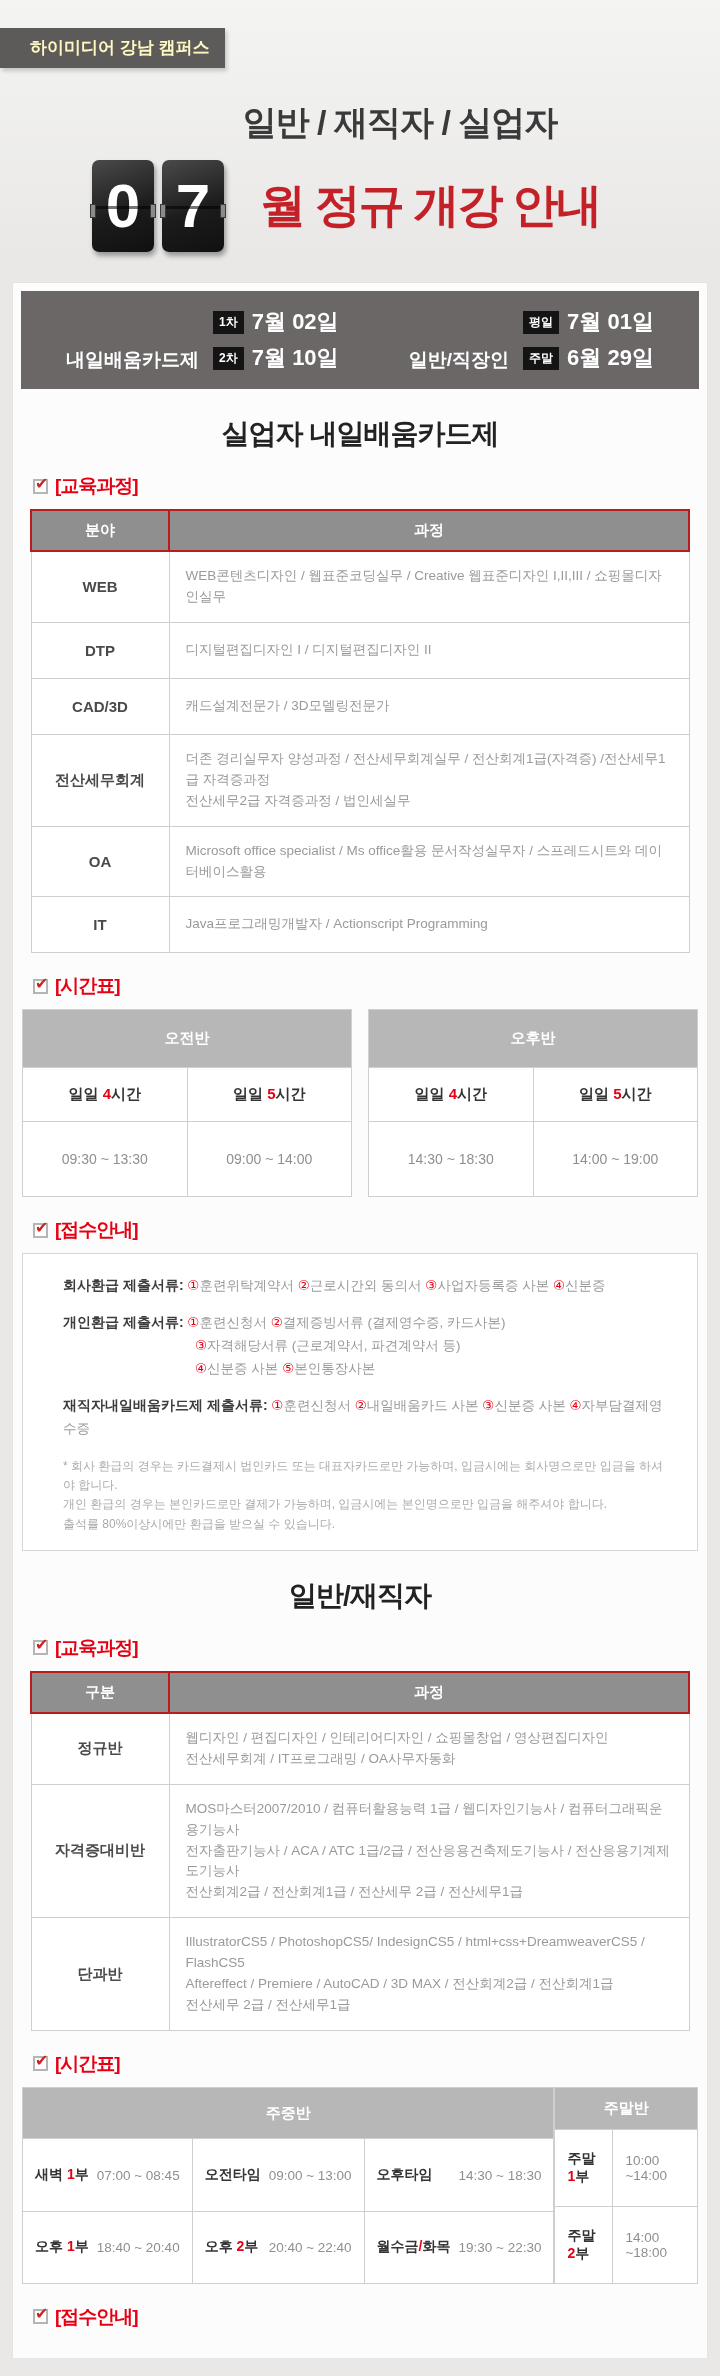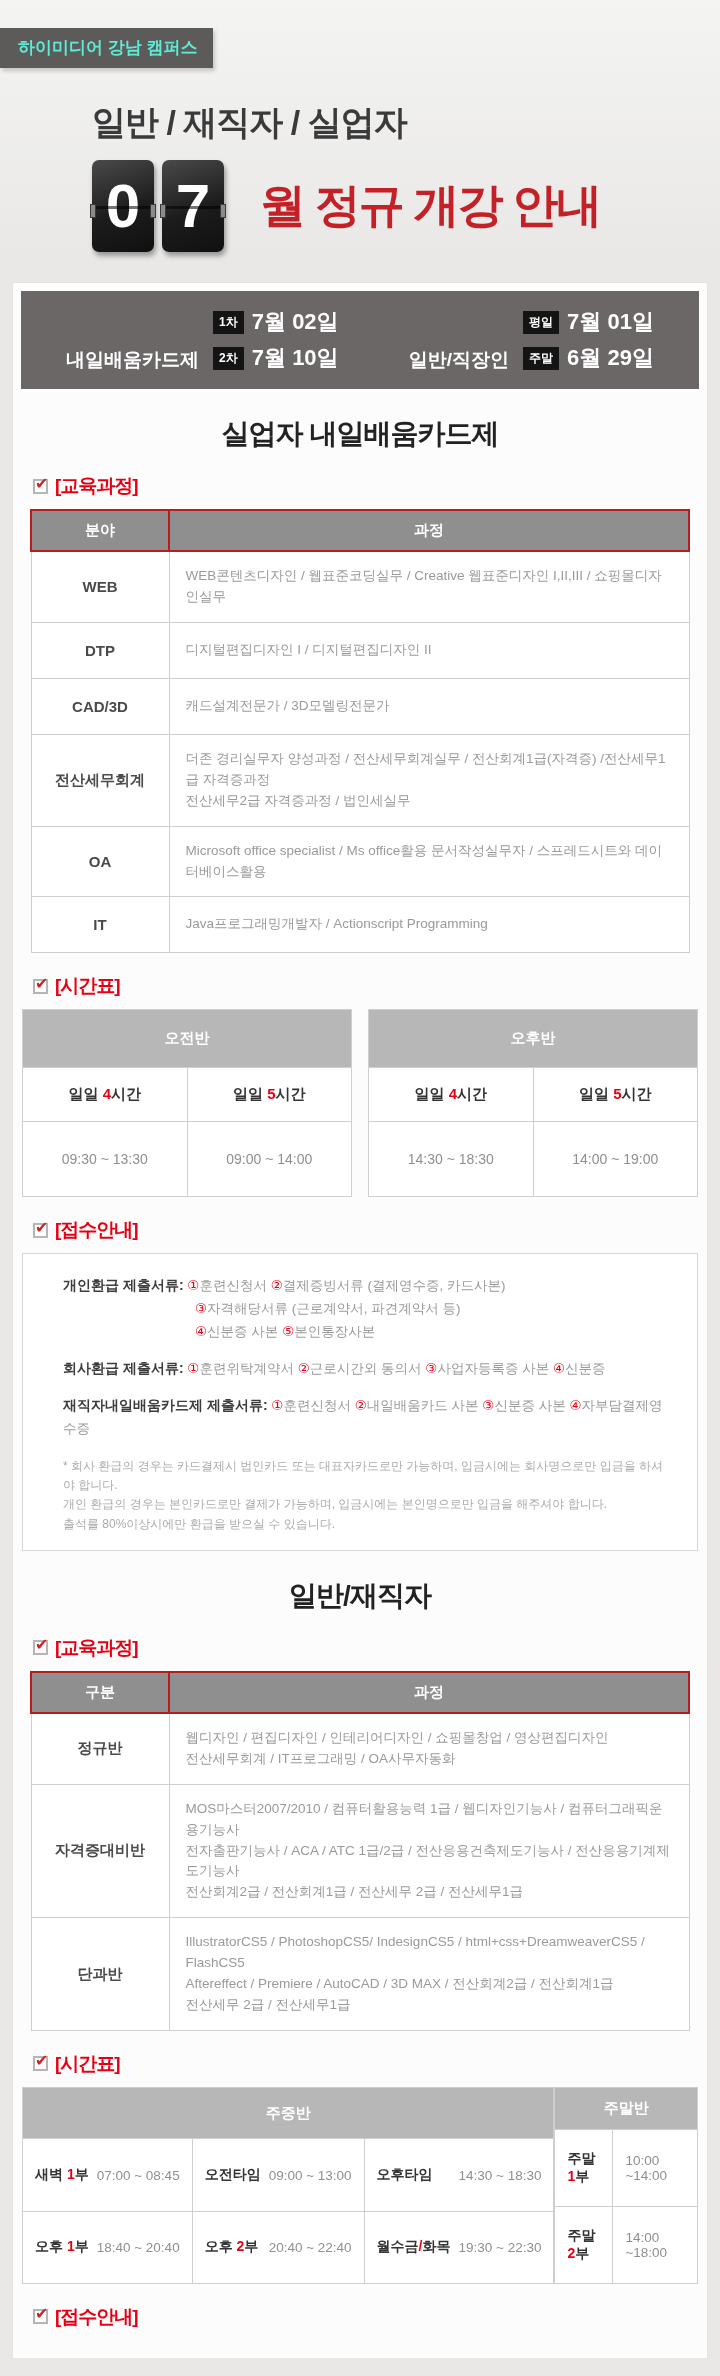--- a/index.html
+++ b/index.html
@@ -4,25 +4,25 @@
 <style>
   * { margin:0; padding:0; box-sizing:border-box; }
   html,body { width:720px; }
   body {
     font-family:"Liberation Sans","DejaVu Sans",sans-serif;
     background:linear-gradient(#f4f4f3 0,#e9e8e6 260px,#e9e8e6 100%);
     min-height:2376px; color:#333;
   }
   
   .campus-badge {
-    display:inline-block; background:#5d5a5a; color:#5eead4;
-    font-size:17px; font-weight:bold; padding:8px 16px 9px 18px;
+    display:inline-block; background:#5d5a5a; color:#fef9c3;
+    font-size:17px; font-weight:bold; padding:8px 16px 9px 30px;
     margin:28px 0 0 0; box-shadow:2px 3px 4px rgba(0,0,0,.18);
   }
-  .head-block { padding:32px 12px 0 92px; }
+  .head-block { padding:32px 12px 0 92px;text-align:center; }
   .audience { font-size:34px; font-weight:bold; color:#3a3a3a; letter-spacing:-1px; }
   .clock-row { display:flex; align-items:center; margin-top:14px; }
   .flip { width:62px; height:92px; margin-right:8px; position:relative; border-radius:7px;
     background:linear-gradient(160deg,#4a4a4a 0%,#1c1c1c 55%,#101010 100%);
     box-shadow:2px 4px 5px rgba(0,0,0,.35); display:flex; align-items:center; justify-content:center; }
   .flip .digit { color:#fff; font-size:62px; font-weight:bold; line-height:1; }
   .flip::before { content:""; position:absolute; left:0; right:0; top:50%; height:3px;
     background:rgba(0,0,0,.55); }
   .flip .hinge-l,.flip .hinge-r { position:absolute; top:44px; width:6px; height:14px;
     background:#8b8b8b; border:1px solid #3a3a3a; }
@@ -221,28 +221,28 @@
       </table>
   </div>
 
   <div class="chk-head">
     <span class="chk"></span>
     <span class="chk-label-red">[접수안내]</span>
   </div>
 
   <div class="notice-box">
     <div class="docline">
+      <b>회사환급 제출서류:</b>
+      <span class="mark-circled"><span class="red">①</span>훈련위탁계약서 <span class="red">②</span>근로시간외 동의서 <span class="red">③</span>사업자등록증 사본 <span class="red">④</span>신분증</span>
+    </div>
+    <div class="docline">
       <b>개인환급 제출서류:</b>
       <span class="mark-circled"><span class="red">①</span>훈련신청서 <span class="red">②</span>결제증빙서류 (결제영수증, 카드사본)</span>
       <div class="doc-sub mark-circled"><span class="red">③</span>자격해당서류 (근로계약서, 파견계약서 등)</div>
       <div class="doc-sub mark-circled"><span class="red">④</span>신분증 사본 <span class="red">⑤</span>본인통장사본</div>
-    </div>
-    <div class="docline">
-      <b>회사환급 제출서류:</b>
-      <span class="mark-circled"><span class="red">①</span>훈련위탁계약서 <span class="red">②</span>근로시간외 동의서 <span class="red">③</span>사업자등록증 사본 <span class="red">④</span>신분증</span>
     </div>
     <div class="docline">
       <b>재직자내일배움카드제 제출서류:</b>
       <span class="mark-circled"><span class="red">①</span>훈련신청서 <span class="red">②</span>내일배움카드 사본 <span class="red">③</span>신분증 사본 <span class="red">④</span>자부담결제영수증</span>
     </div>
     <div class="fine">* 회사 환급의 경우는 카드결제시 법인카드 또는 대표자카드로만 가능하며, 입금시에는 회사명으로만 입금을 하셔야 합니다.
 개인 환급의 경우는 본인카드로만 결제가 가능하며, 입금시에는  본인명으로만 입금을 해주셔야 합니다.
 출석률 80%이상시에만 환급을 받으실 수 있습니다.</div>
   </div>
 

